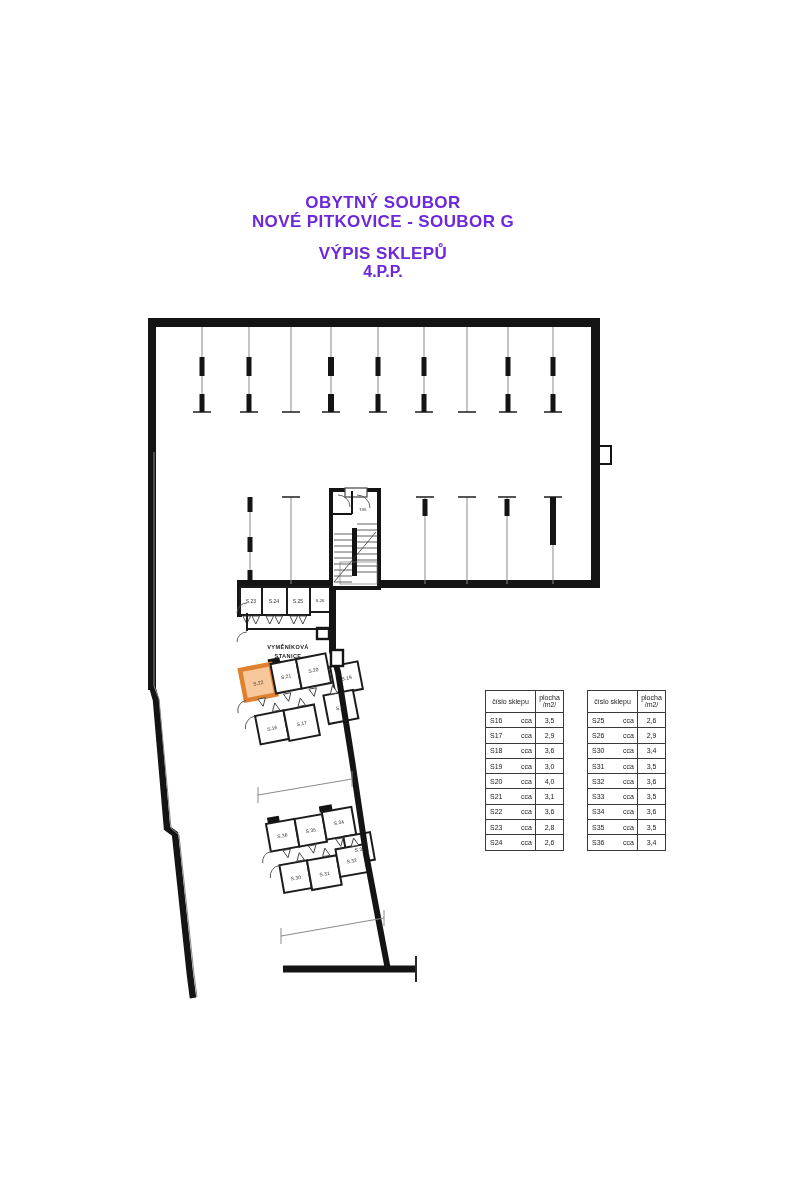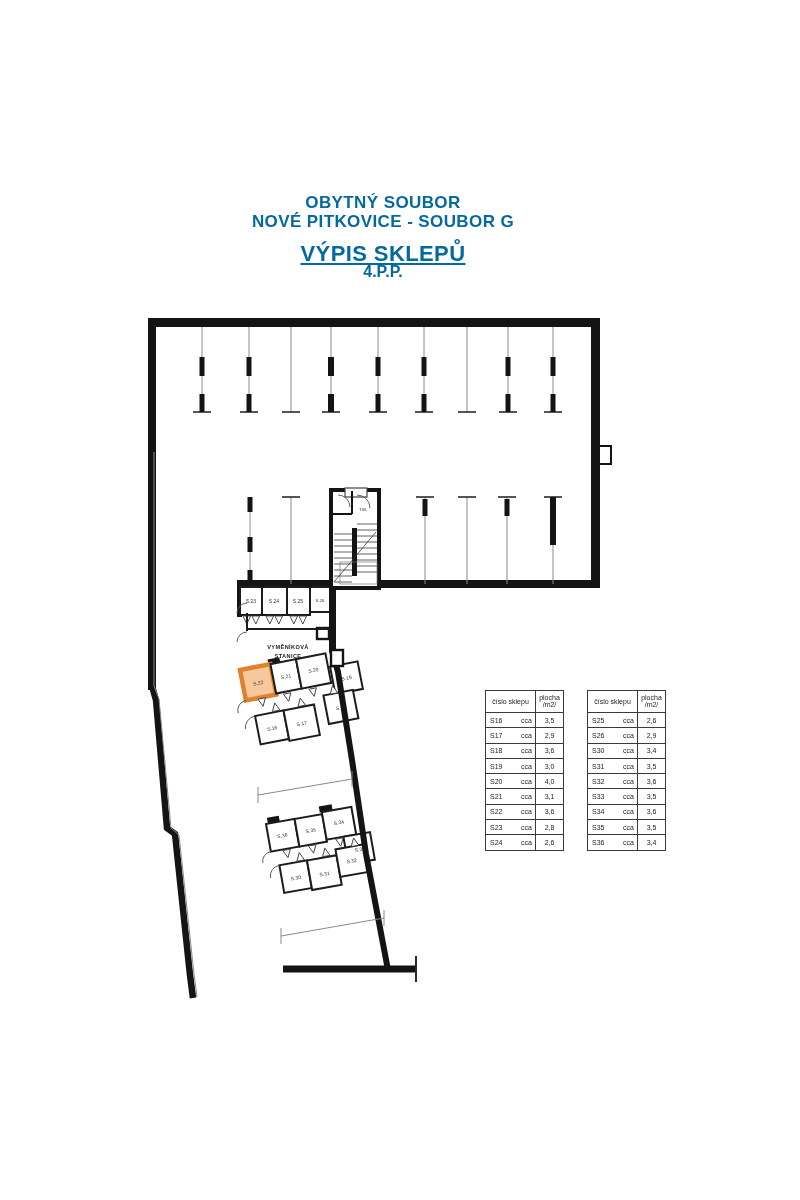--- a/index.html
+++ b/index.html
@@ -1,20 +1,20 @@
 <!DOCTYPE html>
 <html><head>
 <meta charset="utf-8">
 <style>
   html,body{margin:0;padding:0;background:#ffffff;}
   body{width:800px;height:1200px;position:relative;font-family:"Liberation Sans",sans-serif;overflow:hidden;}
-  .title-block{position:absolute;left:33px;top:193px;width:700px;text-align:center;color:#0369a1;}
+  .title-block{position:absolute;left:33px;top:193px;width:700px;text-align:center;color:#6d28d9;}
   .title-line{font-size:17px;font-weight:bold;line-height:19px;letter-spacing:.4px;}
   .subtitle-block{margin-top:14px;}
-  .subtitle-line{font-size:22px;font-weight:bold;line-height:18px;letter-spacing:.4px;text-decoration:underline;}
+  .subtitle-line{font-size:17px;font-weight:bold;line-height:18px;letter-spacing:.4px;}
   .floor{font-size:16px;font-weight:bold;line-height:17px;}
   svg{position:absolute;left:0;top:0;}
   .wall{fill:#141414;}
   .wline{stroke:#141414;fill:none;}
   .thin{stroke:#8a8a8a;stroke-width:1;fill:none;}
   .tbar{stroke:#2a2a2a;stroke-width:1.6;}
   .col{fill:#141414;}
   .cell{fill:#ffffff;stroke:#1c1c1c;stroke-width:2;}
   .cell-highlight{fill:#f6c89c;stroke:#e0812f;stroke-width:4.5;}
   .lbl{font-family:"Liberation Sans",sans-serif;font-size:5px;fill:#333;text-anchor:middle;}

